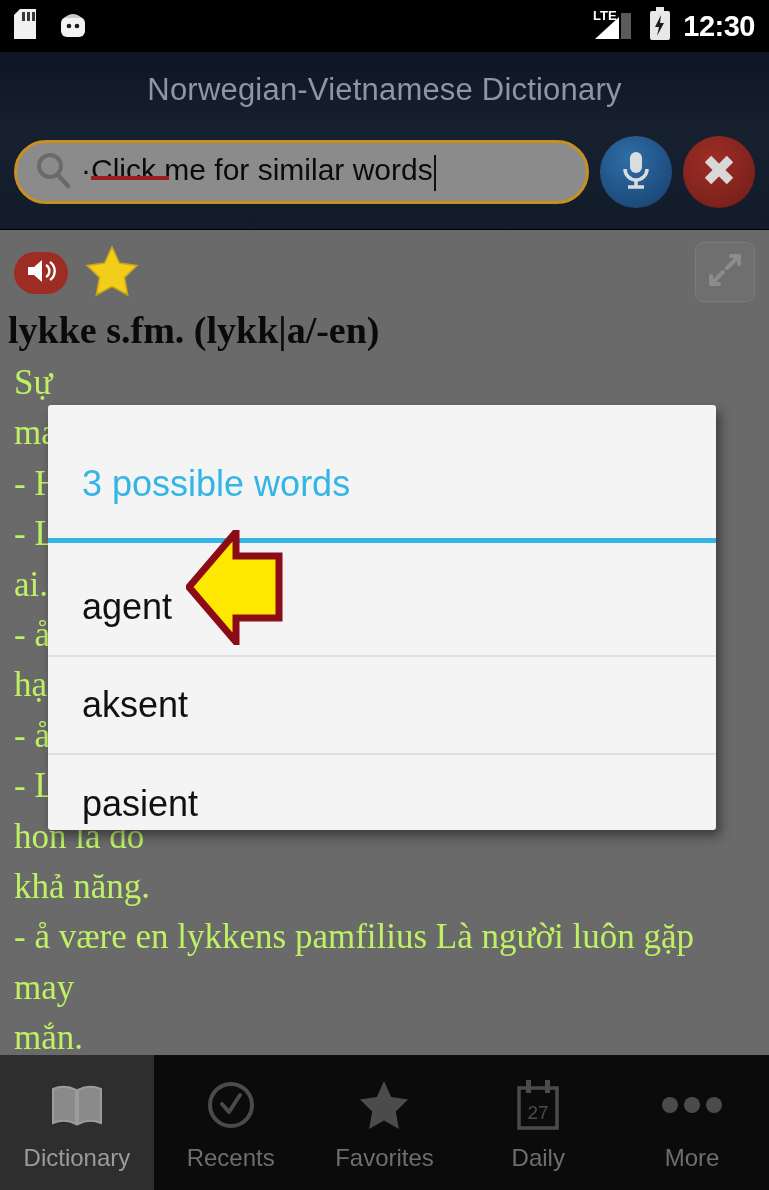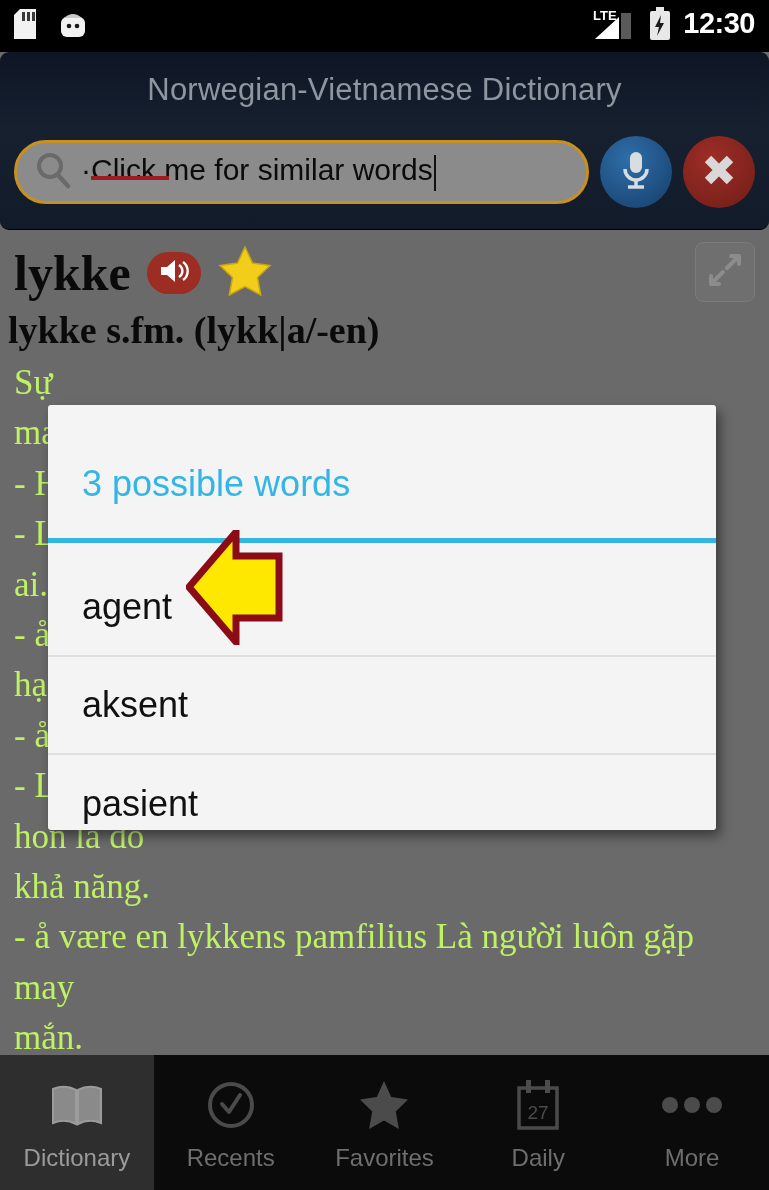--- a/index.html
+++ b/index.html
@@ -10,29 +10,28 @@
     overflow:hidden;
   }
   #screen { position:relative; width:769px; height:1190px; overflow:hidden; background:#6a6a6a; }
 
   
   .statusbar{
     position:absolute; left:0; top:0; width:769px; height:52px;
     background:#000; display:flex; align-items:center; padding:0 14px;
   }
   .sb-left{ display:flex; align-items:center; gap:22px; }
-  .sb-right{ margin-left:auto; display:flex; align-items:flex-start; gap:11px; }
+  .sb-right{ margin-left:auto; display:flex; align-items:center; gap:11px; }
   .sb-time{ color:#fff; font-size:29px; font-weight:bold; letter-spacing:-0.5px; }
 
   
   .appbar{
     position:absolute; left:0; top:52px; width:769px; height:178px;
     background:linear-gradient(to bottom,#0e1626 0%,#16202f 45%,#111b2a 100%);
     border-bottom:1px solid #000;
-    border-radius:9px;
   }
   .app-title{
     text-align:center; color:#8e969f; font-size:31px; padding-top:20px;
     letter-spacing:0.2px; font-weight:400;
   }
   .searchrow{
     position:absolute; left:0; top:76px; width:769px; height:88px;
     display:flex; align-items:center; padding:0 14px; gap:11px;
   }
   .searchbox{
@@ -211,21 +210,20 @@
     <div class="expand-btn">
       <span>
         <svg width="40" height="40" viewBox="0 0 40 40">
           <path d="M22 18 L34 6 M26 6 L34 6 L34 14" fill="none" stroke="#8c8c8c" stroke-width="4" stroke-linecap="round" stroke-linejoin="round"></path>
           <path d="M18 22 L6 34 M14 34 L6 34 L6 26" fill="none" stroke="#8c8c8c" stroke-width="4" stroke-linecap="round" stroke-linejoin="round"></path>
         </svg>
       </span>
     </div>
 
     <div class="entry-head">
-      <span class="headword">lykke</span>
       <span class="spk">
         <span>
           <svg width="34" height="28" viewBox="0 0 34 28">
             <path d="M4 10 L10 10 L18 3 L18 25 L10 18 L4 18 Z" fill="#fff"></path>
             <path d="M22 8 a7 7 0 0 1 0 12" fill="none" stroke="#fff" stroke-width="2.4"></path>
             <path d="M26 5 a11 11 0 0 1 0 18" fill="none" stroke="#fff" stroke-width="2.4"></path>
           </svg>
         </span>
       </span>
       <span>

